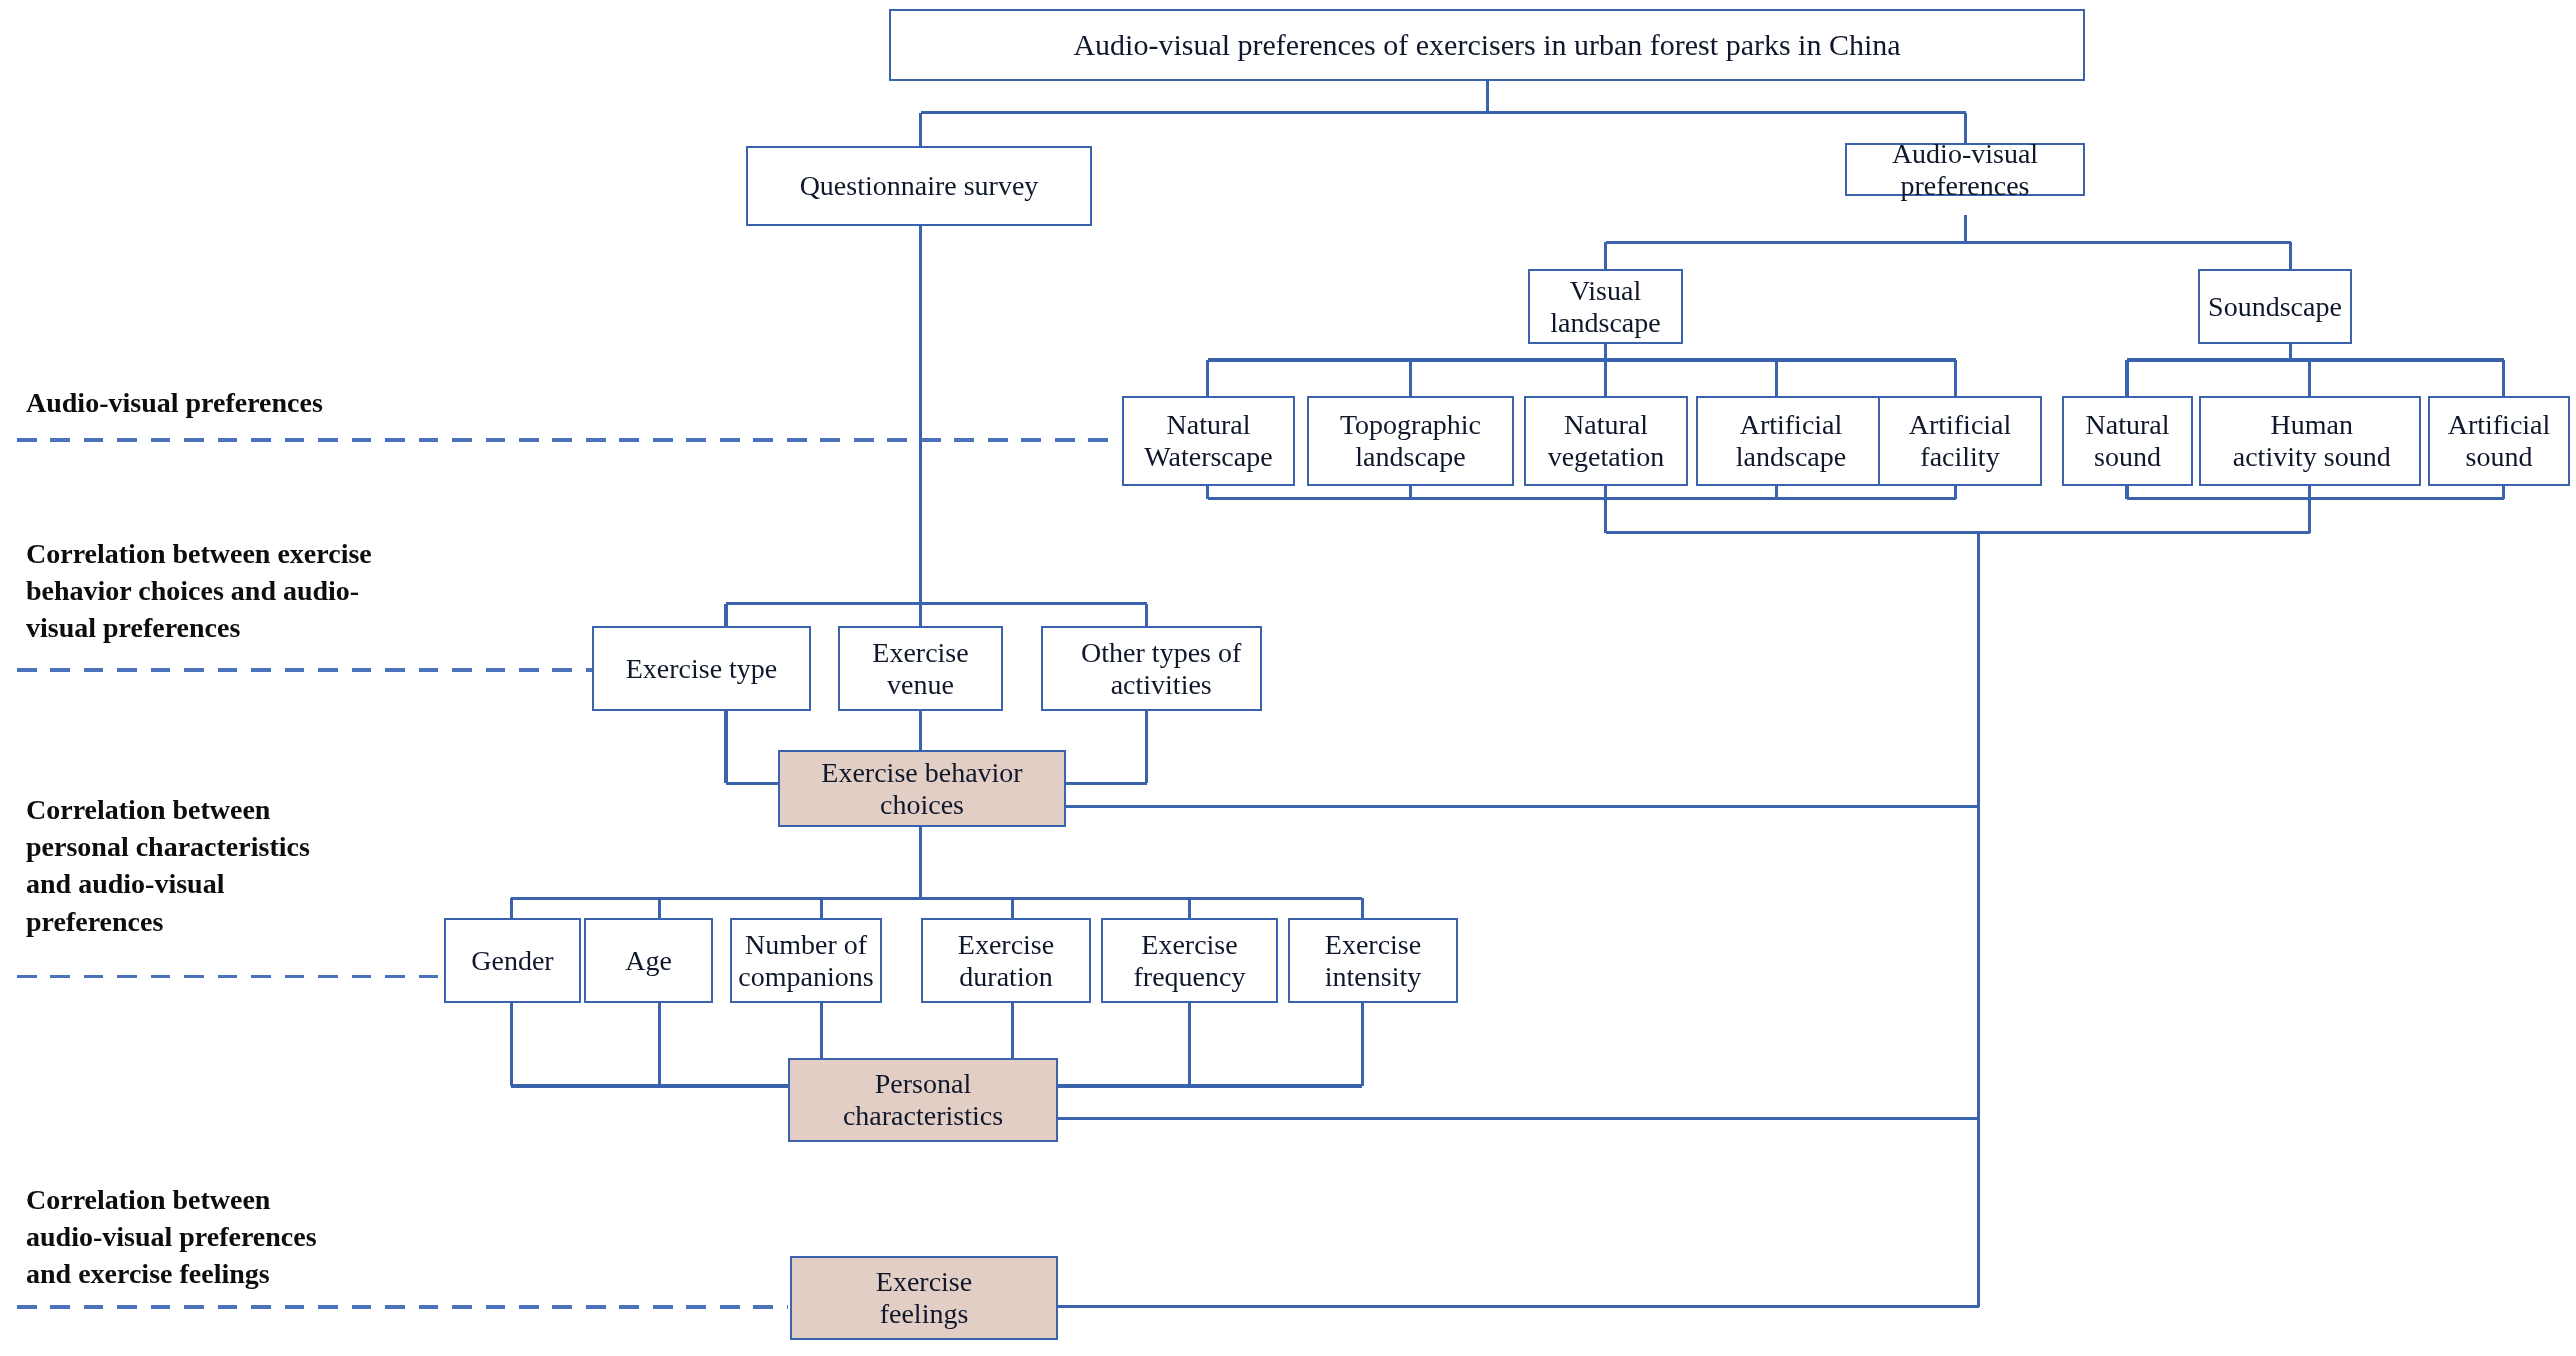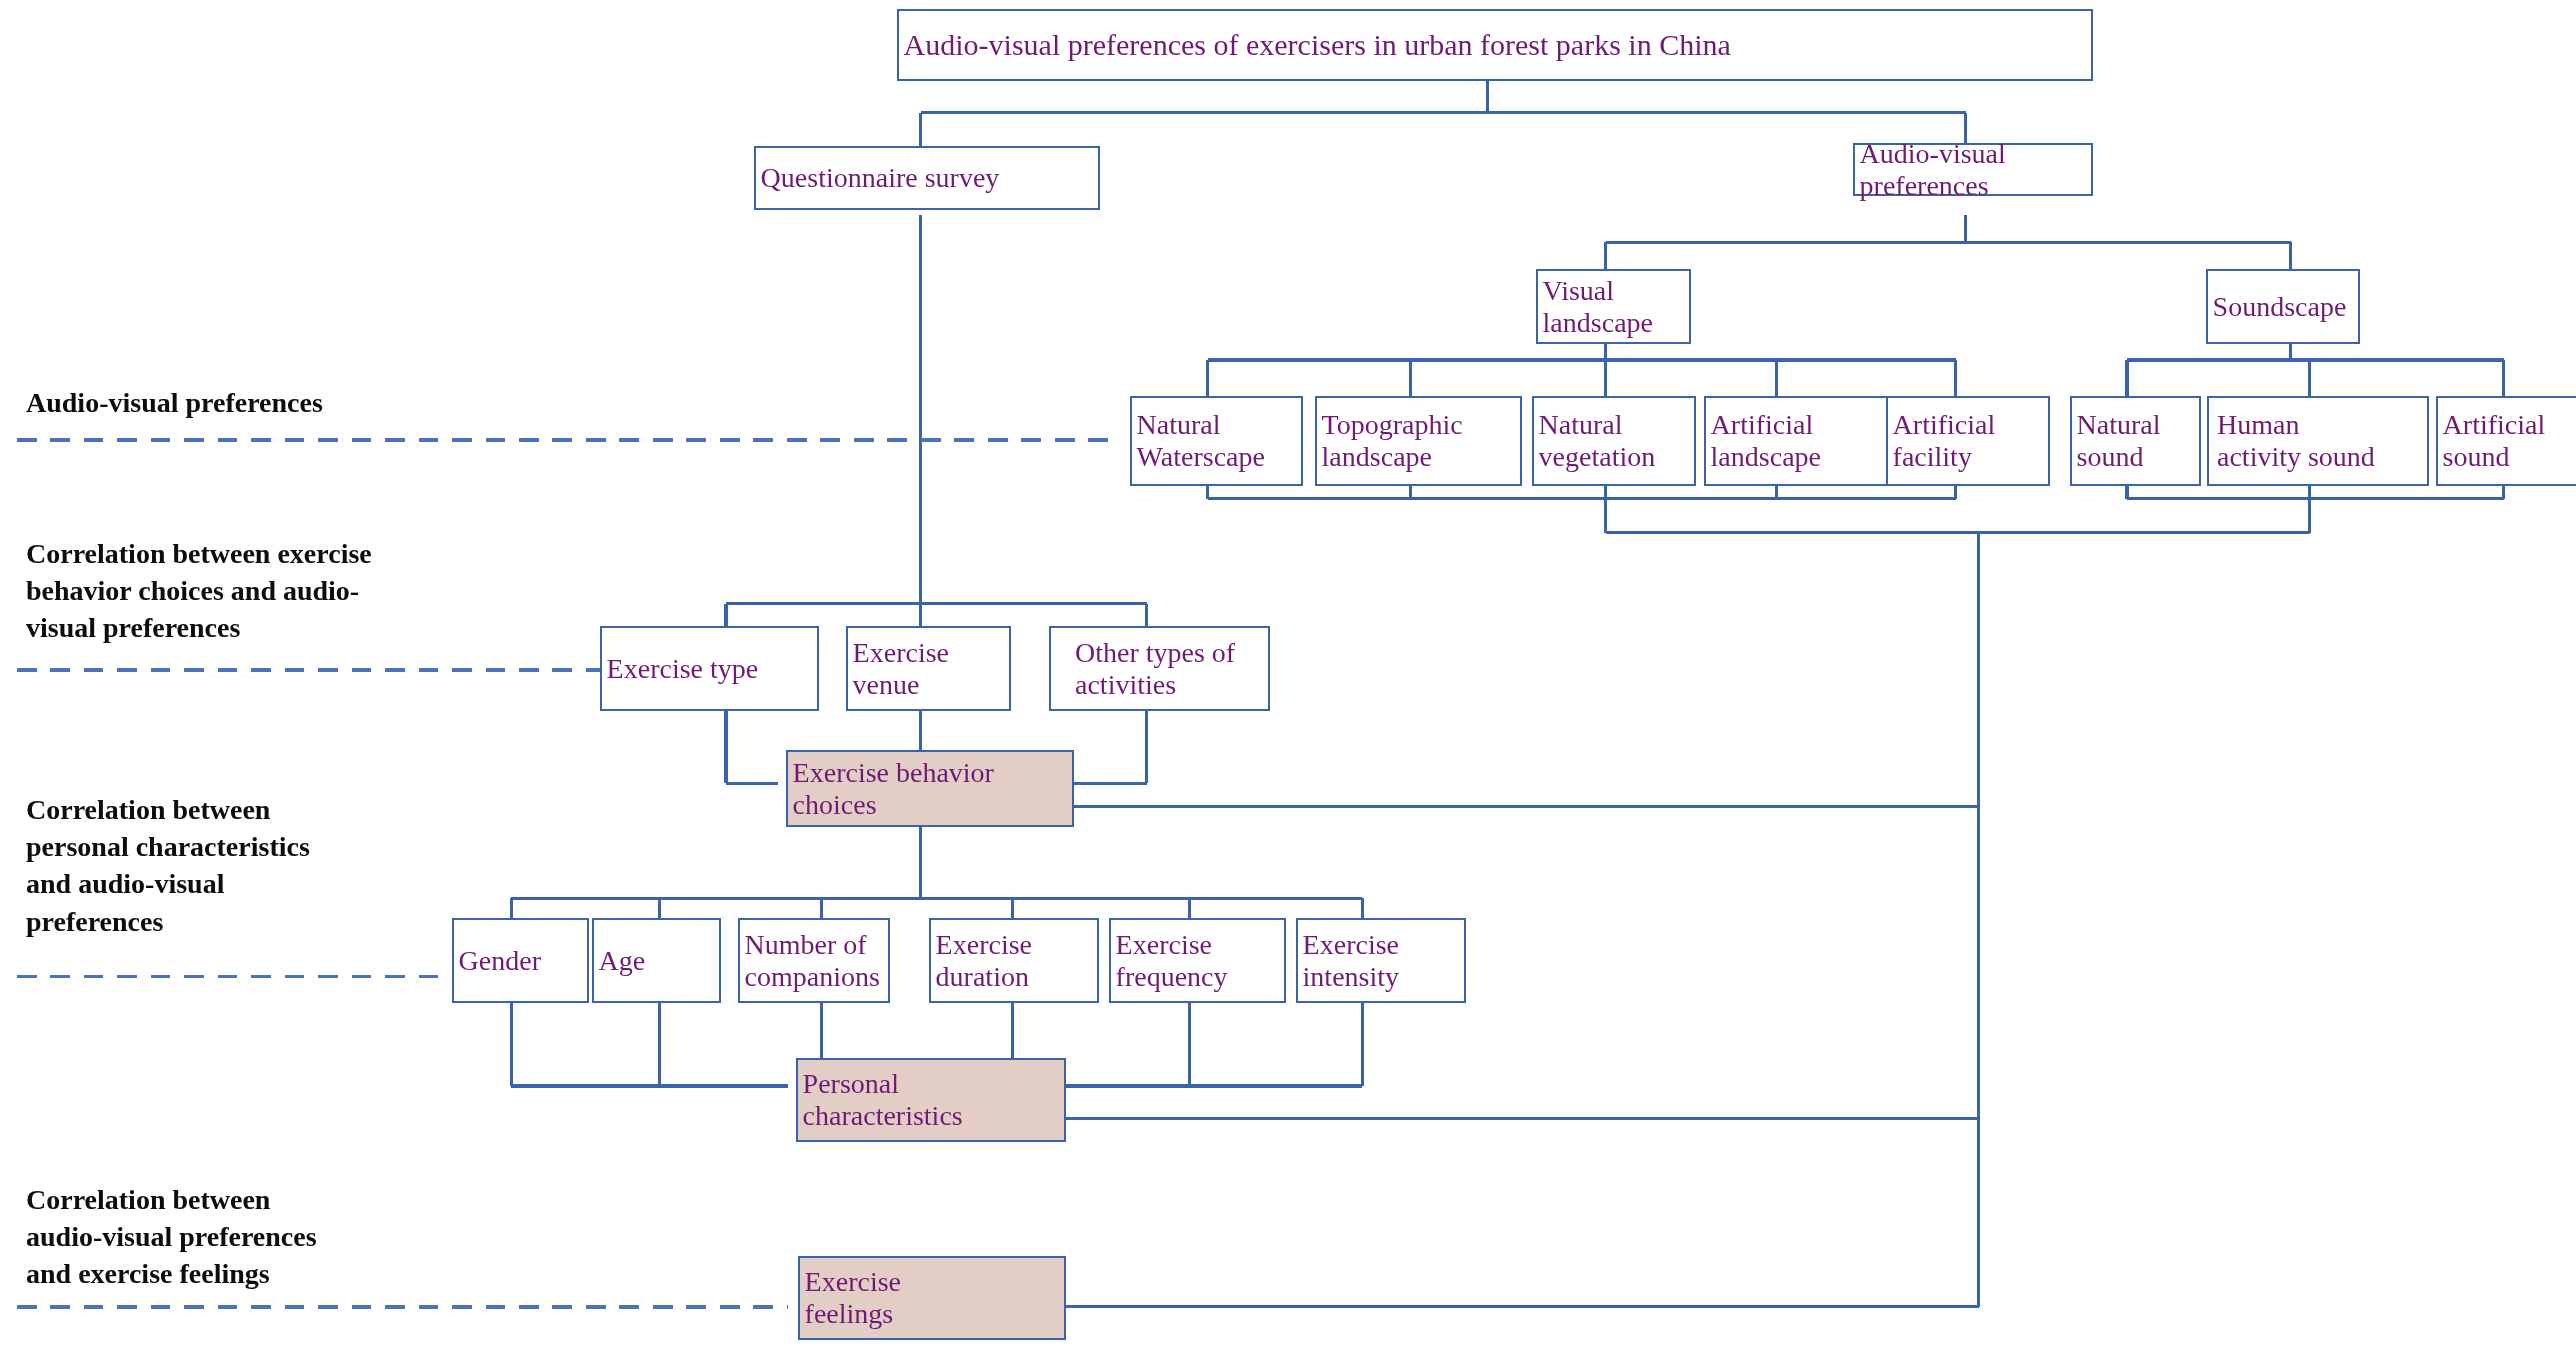--- a/index.html
+++ b/index.html
@@ -14,27 +14,26 @@
   #wires{position:absolute;left:0;top:0;width:2576px;height:1357px;pointer-events:none;}
 
   .node{
     position:absolute;
     box-sizing:border-box;
     border:2.3px solid #3b63ad;
     background:#ffffff;
     display:flex;
     align-items:center;
     justify-content:center;
-    text-align:left;
-    color:#701a75;
+    text-align:center;
+    color:#0f172a;
     font-size:28px;
     line-height:1.14;
     padding:1.5px 4.6px;
     z-index:3;
-    margin-left:8px;
   }
   .node.shaded{background:#e3cec6;}
   .node.title{font-size:30px;}
   .node .txt{display:block;width:100%;white-space:pre-line;}
 
   .rail{
     position:absolute;
     font-weight:bold;
     font-size:28px;
     line-height:1.33;
@@ -152,21 +151,21 @@
 preferences</div>
 
   <div class="rail" style="left:26px; top:1181px; width:487px;">Correlation between
 audio-visual preferences
 and exercise feelings</div>
 
   <div class="node title" style="left:889px; top:9px; width:1196px; height:72px;">
     <span class="txt">Audio-visual preferences of exercisers in urban forest parks in China</span>
   </div>
 
-  <div class="node" style="left:746px; top:146px; width:346px; height:64px;">
+  <div class="node" style="left:746px; top:146px; width:346px; height:80px;">
     <span class="txt">Questionnaire survey</span>
   </div>
 
   <div class="node" style="left:1845px; top:143px; width:240px; height:53px;">
     <span class="txt">Audio-visual
 preferences</span>
   </div>
 
   <div class="node" style="left:1528px; top:269px; width:155px; height:75px;">
     <span class="txt">Visual

